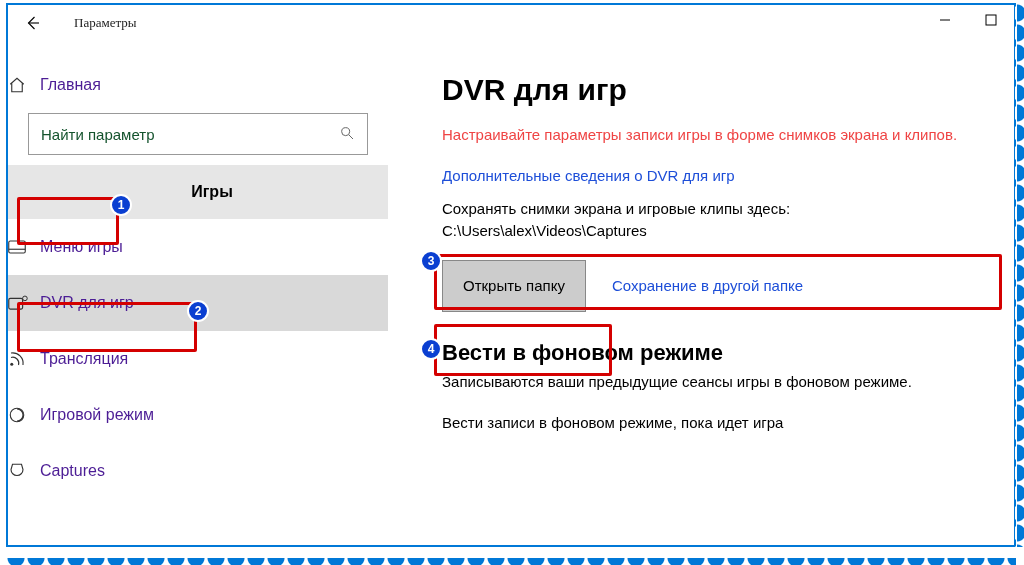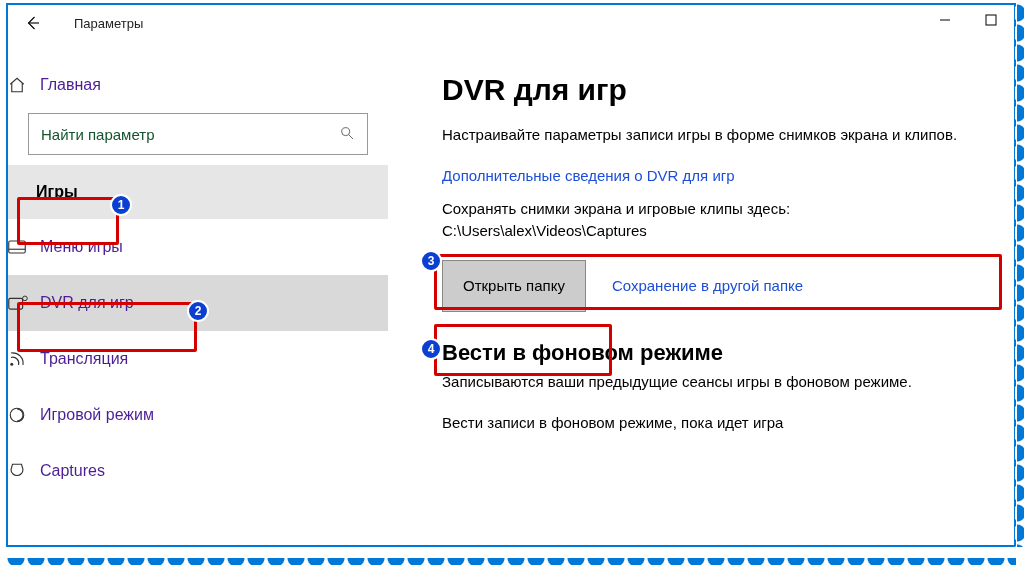--- a/index.html
+++ b/index.html
@@ -23,20 +23,21 @@
     display: flex;
     flex-direction: column;
   }
   .titlebar {
     height: 36px;
     display: flex;
     align-items: center;
     padding: 0 8px;
     position: relative;
     background: #fff;
+    font-family: Liberation Serif, serif;
   }
   .back-btn {
     width: 34px; height: 34px;
     display: flex; align-items: center; justify-content: center;
     color: #000;
   }
   .window-title {
     margin-left: 24px;
     font-size: 13px;
     color: #222;
@@ -89,39 +90,40 @@
     justify-content: space-between;
   }
   .cat-header {
     height: 54px;
     padding-left: 28px;
     display: flex;
     align-items: center;
     font-size: 16px;
     font-weight: 600;
     background: #e6e6e6;
+    justify-content: center;
   }
   .sb-selected {
     background: #d9d9d9;
     position: relative;
   }
   .content {
     flex: 1;
     padding: 32px 30px 0 54px;
     background: #fff;
     overflow: hidden;
   }
   h1.page-title {
     font-size: 30px;
     font-weight: 600;
     margin-bottom: 18px;
   }
   .desc {
     font-size: 15px;
-    color: #000000;
+    color: #ef4444;
     margin-bottom: 22px;
     line-height: 1.35;
   }
   .link {
     color: #1d4ed8;
     font-size: 15px;
   }
   .save-path {
     font-size: 15px;
     margin-top: 14px;

